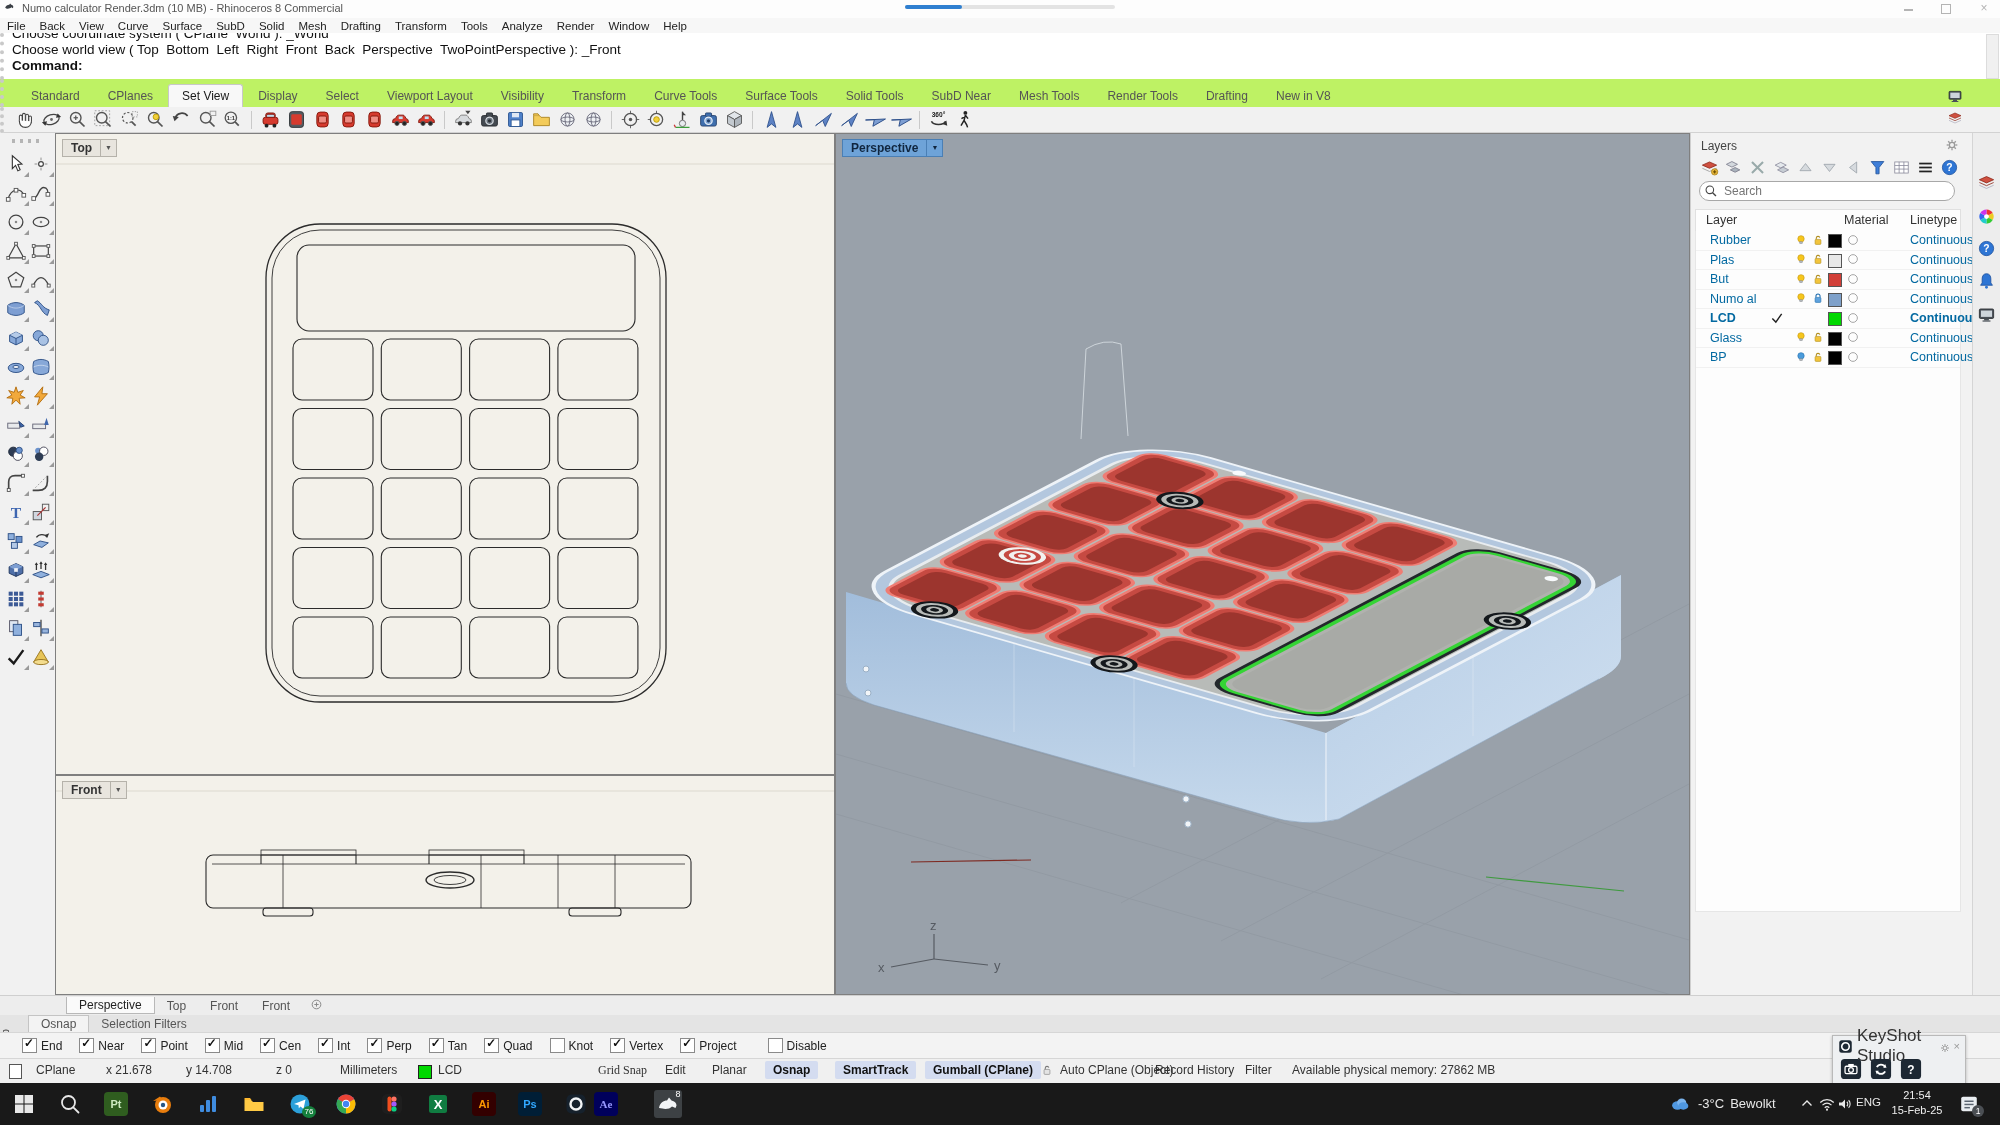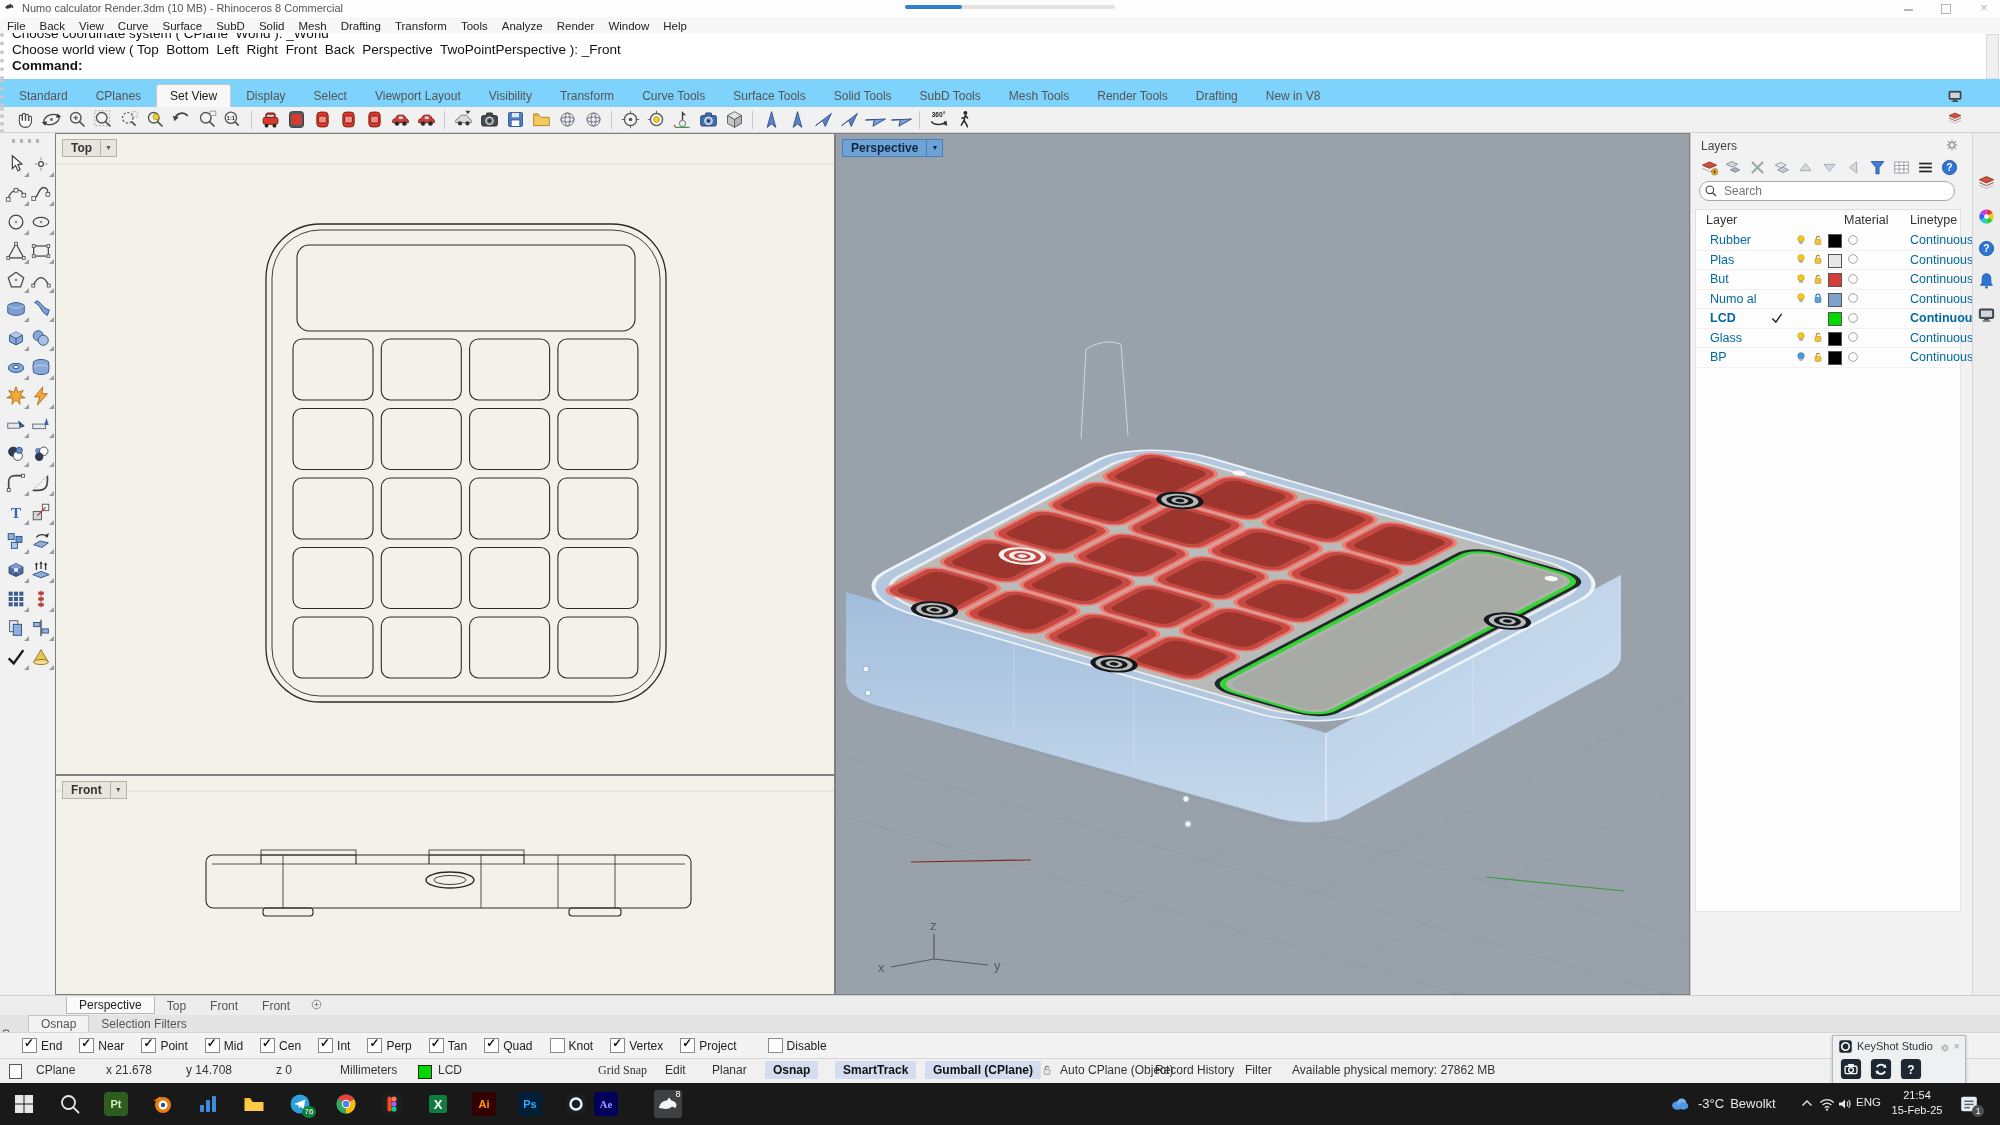--- a/index.html
+++ b/index.html
@@ -18,21 +18,21 @@
   #menubar{left:0;top:18px;width:2000px;height:15px;background:#f7f7f7;display:flex;align-items:center;font-size:11.5px;color:#222}
   .mitem{padding:0 7px}
   
   #cmdarea{left:0;top:33px;width:2000px;height:46px;background:#ffffff;border-bottom:1px solid #cfcfcf;overflow:hidden;
            border-left:4px dotted #c9c9c9}
   .cmdline{font-size:13.5px;padding-left:8px;white-space:pre;color:#111;line-height:16px}
   #cmd1{margin-top:-7px;}
   #cmdprompt{font-weight:bold}
   #cmdscroll{position:absolute;right:2px;top:1px;width:11px;height:43px;background:#f0f0f0;border:1px solid #dcdcdc}
   
-  #tabbar{left:0;top:79px;width:2000px;height:28px;background:#7dd3fc;display:flex;align-items:flex-end;padding-left:2px;box-sizing:border-box;border-left:4px dotted #c9c9c9}
+  #tabbar{left:0;top:79px;width:2000px;height:28px;background:#bef264;display:flex;align-items:flex-end;padding-left:14px;box-sizing:border-box;border-left:4px dotted #c9c9c9}
   .rtab{font-size:12px;color:#555;padding:4px 13px;margin-right:2px}
   .rtab.active{background:#f8f8f8;color:#1a1a1a;border:1px solid #c8c8c8;border-bottom:none;border-radius:3px 3px 0 0}
   
   #toolbar{left:0;top:107px;width:2000px;height:26px;background:#f1f1f1;border-bottom:1px solid #d2d2d2;display:flex;align-items:center;padding-left:8px;box-sizing:border-box;border-left:4px dotted #c9c9c9}
   .tbi{width:22px;height:22px;margin:0 2px;display:flex;align-items:center;justify-content:center}
   .tbsep{width:1px;height:18px;background:#c9c9c9;margin:0 5px}
   
   #leftbar{left:0;top:133px;width:55px;height:862px;background:#f1f1f1;border-right:1px solid #cfcfcf}
   .lbi{position:absolute;width:24px;height:24px}
   .lbi .fly{position:absolute;right:0;bottom:0;width:0;height:0;border-left:5px solid transparent;border-bottom:5px solid #9a9a9a}
@@ -86,21 +86,21 @@
   #statusrow{left:0;top:1058px;width:2000px;height:25px;background:#f0f0f0;border-top:1px solid #d6d6d6;font-size:12px;color:#333}
   .st{position:absolute;top:4px;white-space:pre}
   .st.hl{top:2px;background:#d4dcf0;font-weight:bold;padding:2px 8px;border-radius:2px;color:#111}
   #stswatch{position:absolute;left:418px;top:6px;width:12px;height:12px;border:1px solid #222}
   #stpanel{position:absolute;left:9px;top:5px;width:11px;height:13px;border:1.5px solid #555;background:#fff}
   #stlock{position:absolute;left:1040px;top:4px;width:14px;height:14px}
   
   #keyshot{left:1832px;top:1035px;width:132px;height:48px;background:#eef0f2;border:1px solid #b9b9b9;box-shadow:0 1px 3px rgba(0,0,0,.25)}
   #ksrow1{display:flex;align-items:center;height:20px}
   #kslogo{width:15px;height:15px;margin:0 4px 0 5px}
-  #kstitle{font-size:11px;color:#333;flex:1}
+  #kstitle{font-size:17px;color:#333;flex:1}
   #ksgear{width:12px;height:12px;margin-right:3px}
   #ksclose{color:#999;font-size:11px;margin-right:5px}
   .ksbtn{width:26px;height:22px;margin-right:4px}
   #ksrow2{display:flex;padding-left:5px;margin-top:2px}
   
   #taskbar{left:0;top:1083px;width:2000px;height:42px;background:#191919}
   .tk{position:absolute;top:7px;width:28px;height:28px;display:flex;align-items:center;justify-content:center}
   .tk.active{background:#3d4144;border-radius:3px}
   .tktile{width:24px;height:24px;border-radius:4px;display:flex;align-items:center;justify-content:center;font-size:11px;font-weight:bold}
   .badge{position:absolute;border-radius:50%;color:#fff;text-align:center}
@@ -161,21 +161,21 @@
     <div class="rtab">CPlanes</div>
     <div class="rtab active">Set View</div>
     <div class="rtab">Display</div>
     <div class="rtab">Select</div>
     <div class="rtab">Viewport Layout</div>
     <div class="rtab">Visibility</div>
     <div class="rtab">Transform</div>
     <div class="rtab">Curve Tools</div>
     <div class="rtab">Surface Tools</div>
     <div class="rtab">Solid Tools</div>
-    <div class="rtab">SubD Tools</div>
+    <div class="rtab">SubD Near</div>
     <div class="rtab">Mesh Tools</div>
     <div class="rtab">Render Tools</div>
     <div class="rtab">Drafting</div>
     <div class="rtab">New in V8</div>
   </div>
 <div id="toolbar" class="abs">
     <div class="tbi">
       <svg width="21" height="21" viewBox="0 0 24 24">
         <g fill="#fdfdfd" stroke="#444" stroke-width="1.2">
           <rect x="5" y="7" width="3.2" height="9" rx="1.6"></rect>

